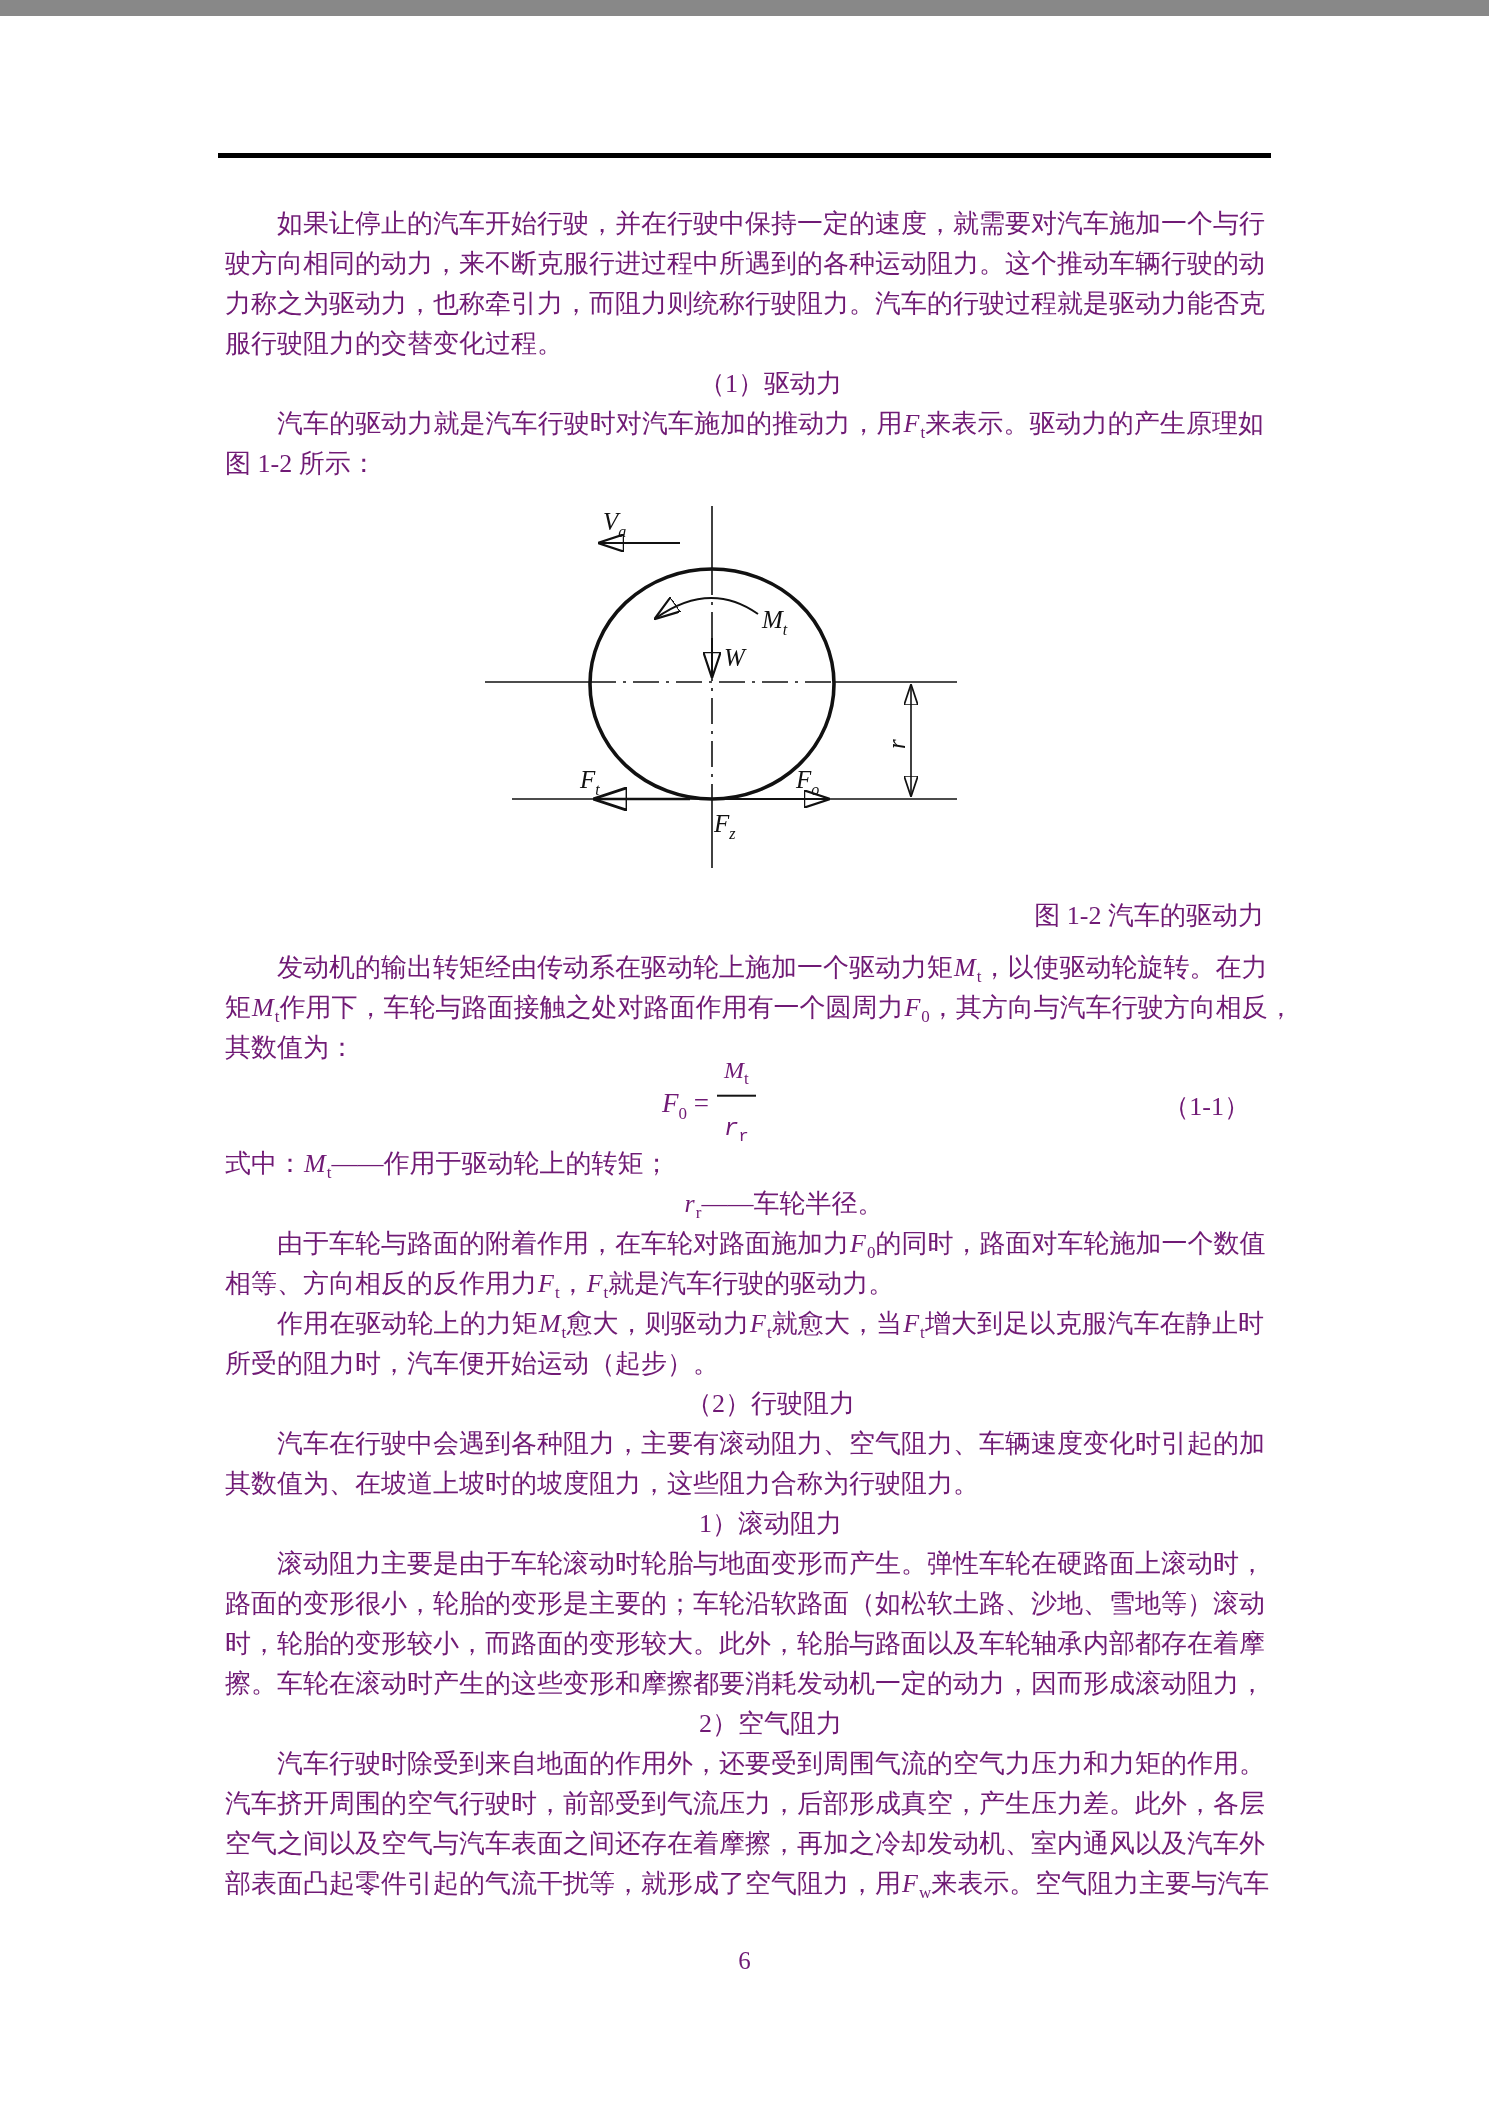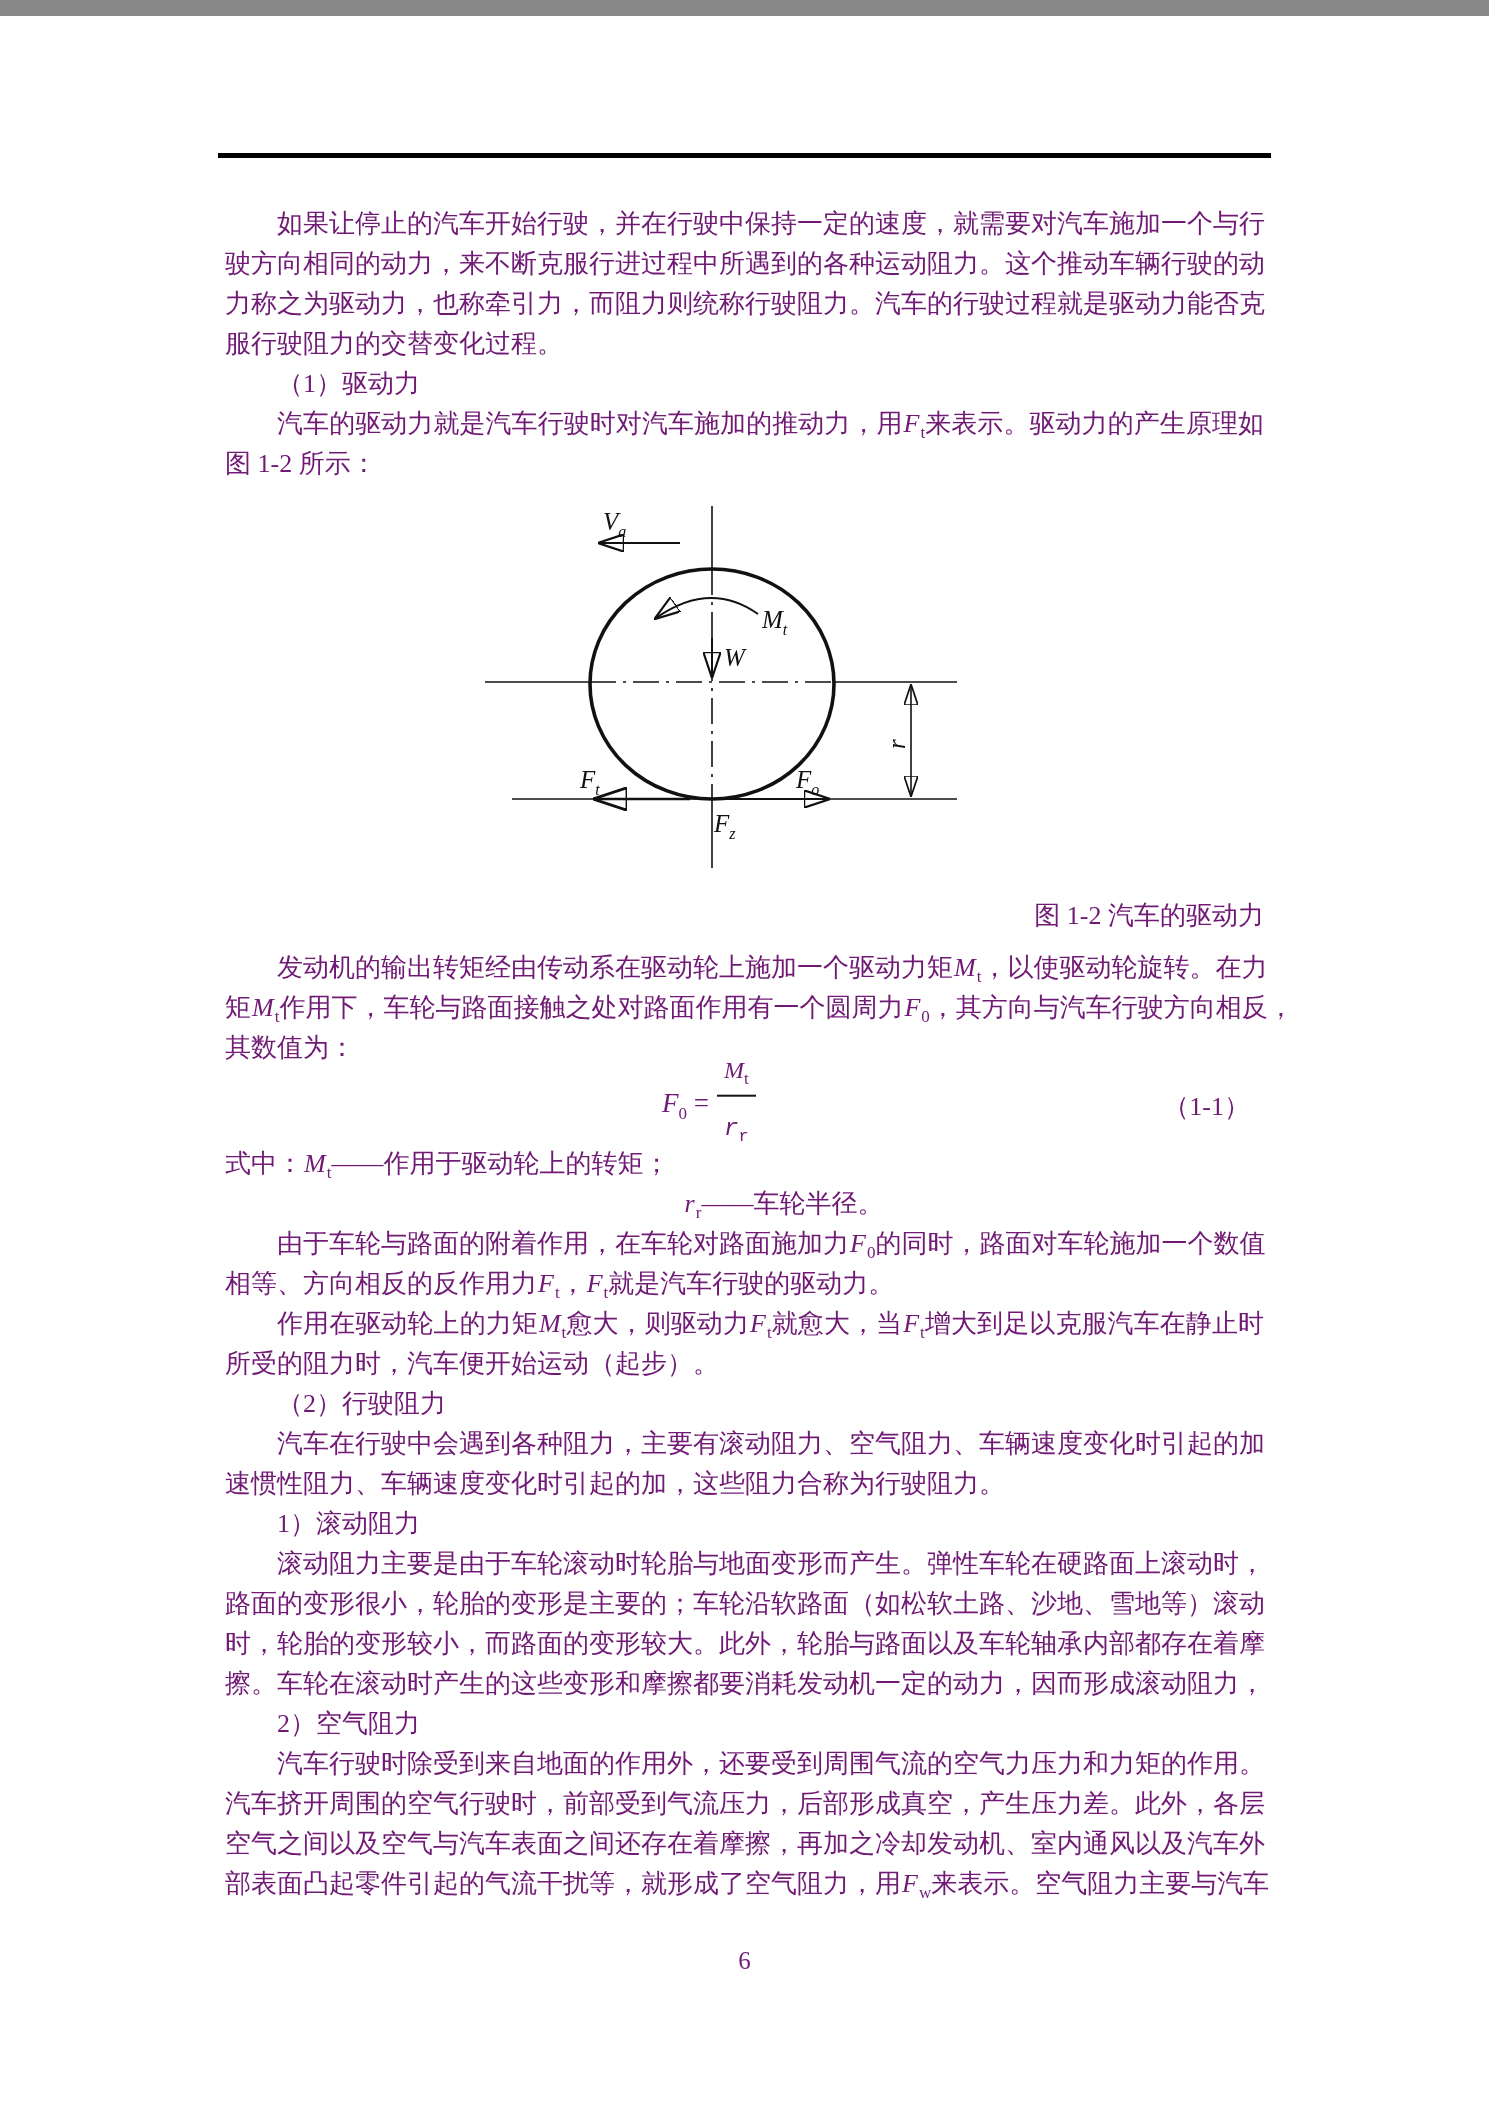--- a/index.html
+++ b/index.html
@@ -24,21 +24,21 @@
     width: 1039px;
     font-size: 26px;
   }
   .block { margin:0; padding:0; }
   .line {
     height: 40px; line-height: 40px;
     white-space: nowrap;
     letter-spacing: 0;
   }
   .line.j { text-align: justify; text-align-last: justify; }
-  .line.ind2 { text-indent: 52px; }
+  .line.ind2 { text-indent: 52px; text-align: center; }
   .line.ind3 { text-indent: 78px; text-align: center; }
   .line i { font-style: italic; padding: 0 1px; }
   .line sub { font-size: 17px; line-height: 0; }
   
   .figure-wrap { height: 412px; position: relative; }
   .figure-wrap svg { position:absolute; left:165px; top:2px; }
   .fig-caption {
     height: 40px; line-height: 40px;
     text-align: right; font-size: 26px;
   }
@@ -171,21 +171,21 @@
         </div>
         <div class="block para">
           <div class="line j ind2">作用在驱动轮上的力矩<i>M</i><sub>t</sub>愈大，则驱动力<i>F</i><sub>t</sub>就愈大，当<i>F</i><sub>t</sub>增大到足以克服汽车在静止时</div>
           <div class="line">所受的阻力时，汽车便开始运动（起步）。</div>
         </div>
         <div class="block heading">
           <div class="line ind2">（2）行驶阻力</div>
         </div>
         <div class="block para">
           <div class="line j ind2">汽车在行驶中会遇到各种阻力，主要有滚动阻力、空气阻力、车辆速度变化时引起的加</div>
-          <div class="line">速惯性阻力、车辆速度变化时引起的加，这些阻力合称为行驶阻力。</div>
+          <div class="line">其数值为、在坡道上坡时的坡度阻力，这些阻力合称为行驶阻力。</div>
         </div>
         <div class="block heading">
           <div class="line ind2">1）滚动阻力</div>
         </div>
         <div class="block para">
           <div class="line j ind2">滚动阻力主要是由于车轮滚动时轮胎与地面变形而产生。弹性车轮在硬路面上滚动时，</div>
           <div class="line j">路面的变形很小，轮胎的变形是主要的；车轮沿软路面（如松软土路、沙地、雪地等）滚动</div>
           <div class="line j">时，轮胎的变形较小，而路面的变形较大。此外，轮胎与路面以及车轮轴承内部都存在着摩</div>
           <div class="line j">擦。车轮在滚动时产生的这些变形和摩擦都要消耗发动机一定的动力，因而形成滚动阻力，</div>
         </div>

